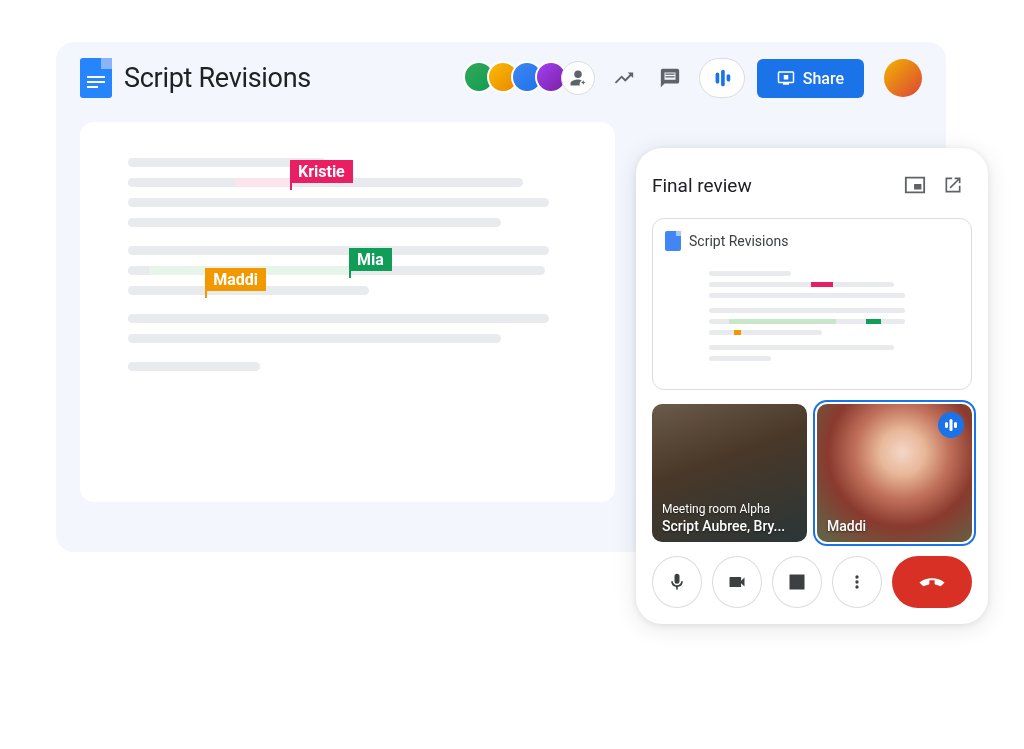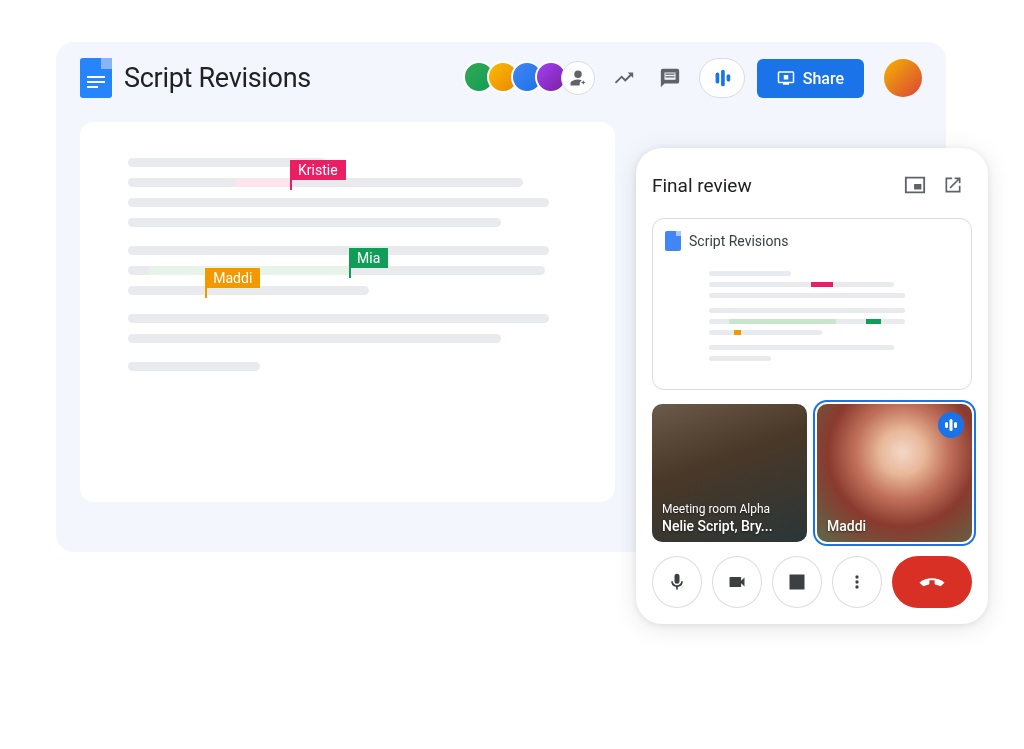--- a/index.html
+++ b/index.html
@@ -124,24 +124,24 @@
   }
   .doc-gap { height: 8px; }
   .selection {
     position: absolute; height: 100%; top: 0;
     border-radius: 0;
   }
   .sel-pink { background: #fce4ec; }
   .sel-green { background: #e6f4ea; }
   .cursor-flag {
     position: absolute;
-    font-size: 14px; color: #fff;
+    font-size: 16px; color: #fff;
     padding: 2px 8px;
     top: -18px; white-space: nowrap;
-    font-weight: 400;
+    font-weight: 700;
   }
   .cursor-bar {
     position: absolute; width: 2px; height: 28px; top: -16px;
   }
   .pink-bg { background: #e91e63; }
   .green-bg { background: #0f9d58; }
   .orange-bg { background: #f29900; }
 
   
   .meet-panel {
@@ -350,21 +350,21 @@
         </div>
       <div style="height:4px"></div>
       <div class="mini-line" style="width:90%"></div>
       <div class="mini-line" style="width:30%"></div>
     </div>
   </div>
 
   <div class="video-tiles">
     <div class="tile tile-bg-room">
       <div class="label1">Meeting room Alpha</div>
-      <div class="label2">Nelie Script, Bry...</div>
+      <div class="label2">Script Aubree, Bry...</div>
     </div>
     <div class="tile tile-bg-person active">
       <div class="speaking-badge">
         <svg width="14" height="12" viewBox="0 0 14 12">
             <g fill="#fff">
               <rect x="1" y="3" width="3" height="6" rx="1.5"></rect>
               <rect x="5.5" y="0" width="3" height="12" rx="1.5"></rect>
               <rect x="10" y="3" width="3" height="6" rx="1.5"></rect>
             </g>
           </svg>

